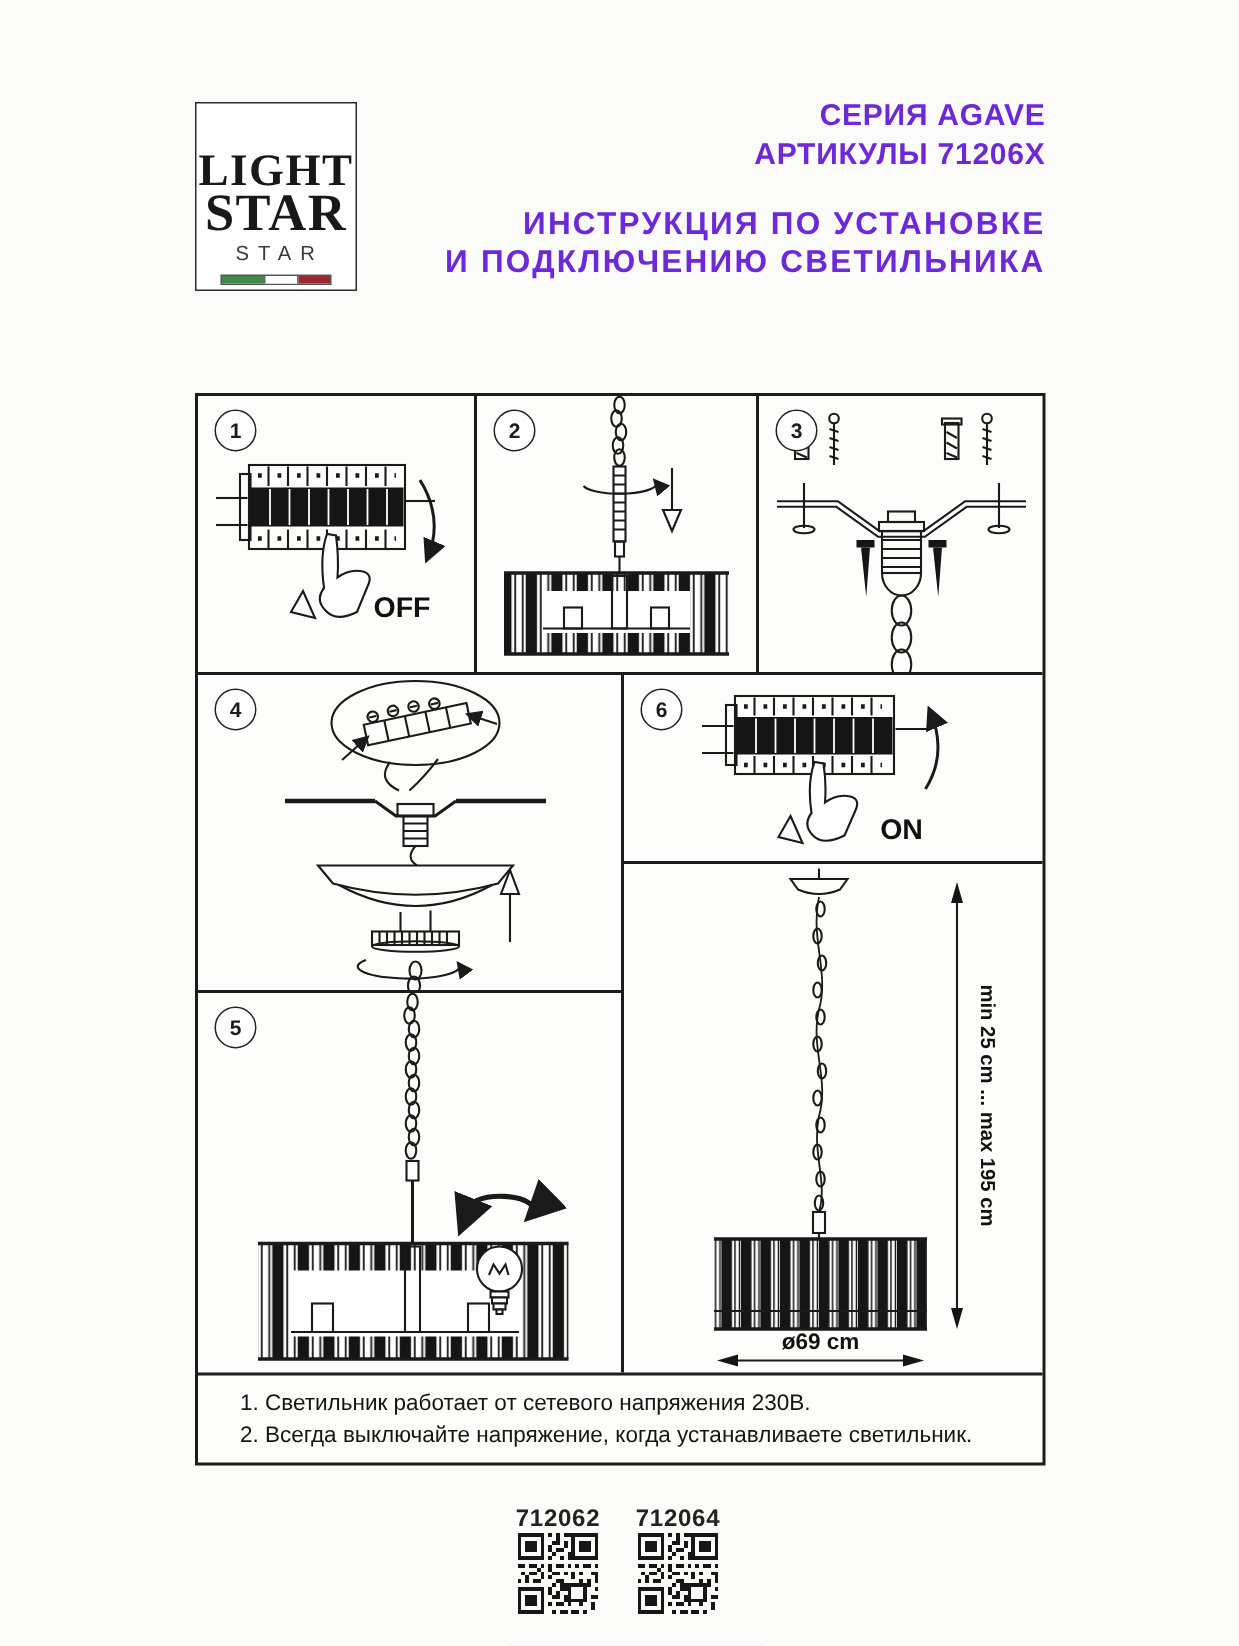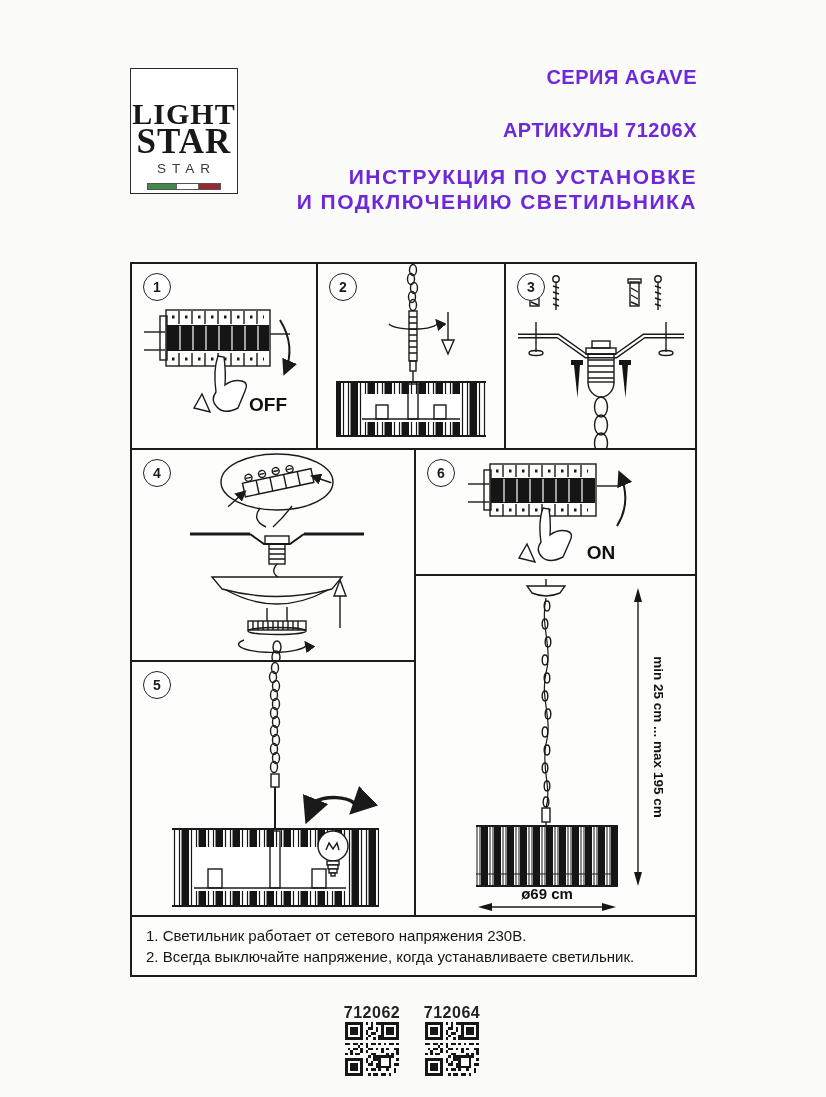--- a/index.html
+++ b/index.html
@@ -14,33 +14,33 @@
   .logo-star{font-family:"Liberation Serif",serif;font-weight:bold;font-size:35px;line-height:30px;letter-spacing:1px;color:#181818;}
   .logo-group{font-size:13.5px;letter-spacing:6px;margin-top:4px;color:#3a3a3a;padding-left:5px;}
   .logo-flag{display:flex;width:74px;height:7px;margin:7px auto 0;border:1px solid #555;box-sizing:border-box;}
   .logo-flag .fg{flex:4;background:#3f8a49;}
   .logo-flag .fw{flex:3;background:#ffffff;border-left:1px solid #666;border-right:1px solid #666;}
   .logo-flag .fr{flex:3;background:#9b2730;}
 
   
   .header{position:absolute;right:129px;top:64px;text-align:right;color:#6d28d9;}
   .hdr-series{font-size:20px;font-weight:bold;letter-spacing:0.5px;line-height:26px;}
-  .hdr-articles{font-size:20px;font-weight:bold;letter-spacing:0.5px;line-height:26px;margin-top:27px;}
+  .hdr-articles{font-size:20px;font-weight:bold;letter-spacing:0.5px;line-height:26px;}
   .hdr-title{margin-top:21px;font-size:21px;font-weight:bold;letter-spacing:1.5px;line-height:25px;}
 
   
   .grid{position:absolute;left:130px;top:262px;width:567px;height:715px;
         border:2px solid #1c1c1c;box-sizing:border-box;background:#fdfdfc;}
   .gline{position:absolute;background:#1c1c1c;}
   .panel{position:absolute;}
   .panel svg{display:block;}
   .step-badge{position:absolute;left:11px;top:9px;width:26px;height:26px;border:1.6px solid #222;
               border-radius:50%;background:#fff;display:flex;align-items:center;justify-content:center;
               font-size:14px;font-weight:bold;z-index:2;}
-  .notes{position:absolute;left:0;top:653px;width:563px;height:58px;padding:8px 10px 0 14px;box-sizing:border-box;}
+  .notes{position:absolute;left:0;top:653px;width:563px;height:58px;padding:8px 10px 0 28px;box-sizing:border-box;}
   .note-line{font-size:15px;line-height:21px;color:#151515;}
 
   
   .qr-item{position:absolute;width:64px;text-align:center;}
   .qr-label{font-size:16px;font-weight:bold;letter-spacing:0.5px;margin-bottom:0;color:#222;}
   .qr-item svg{display:block;margin:0 auto;}
 
   svg text{font-family:"Liberation Sans",sans-serif;}
 </style>
 </head>

